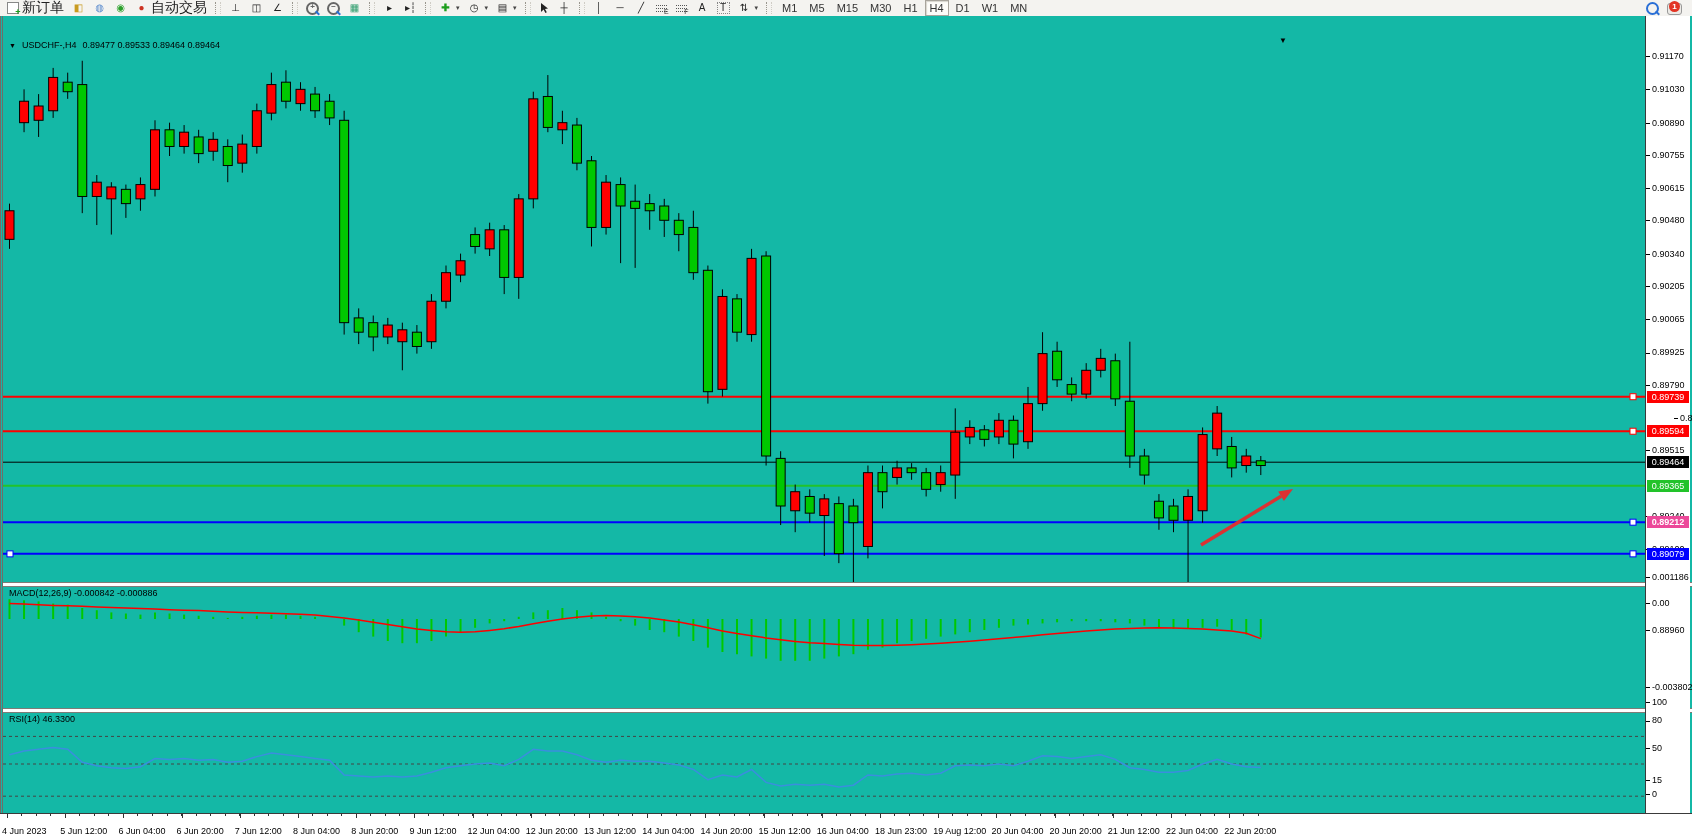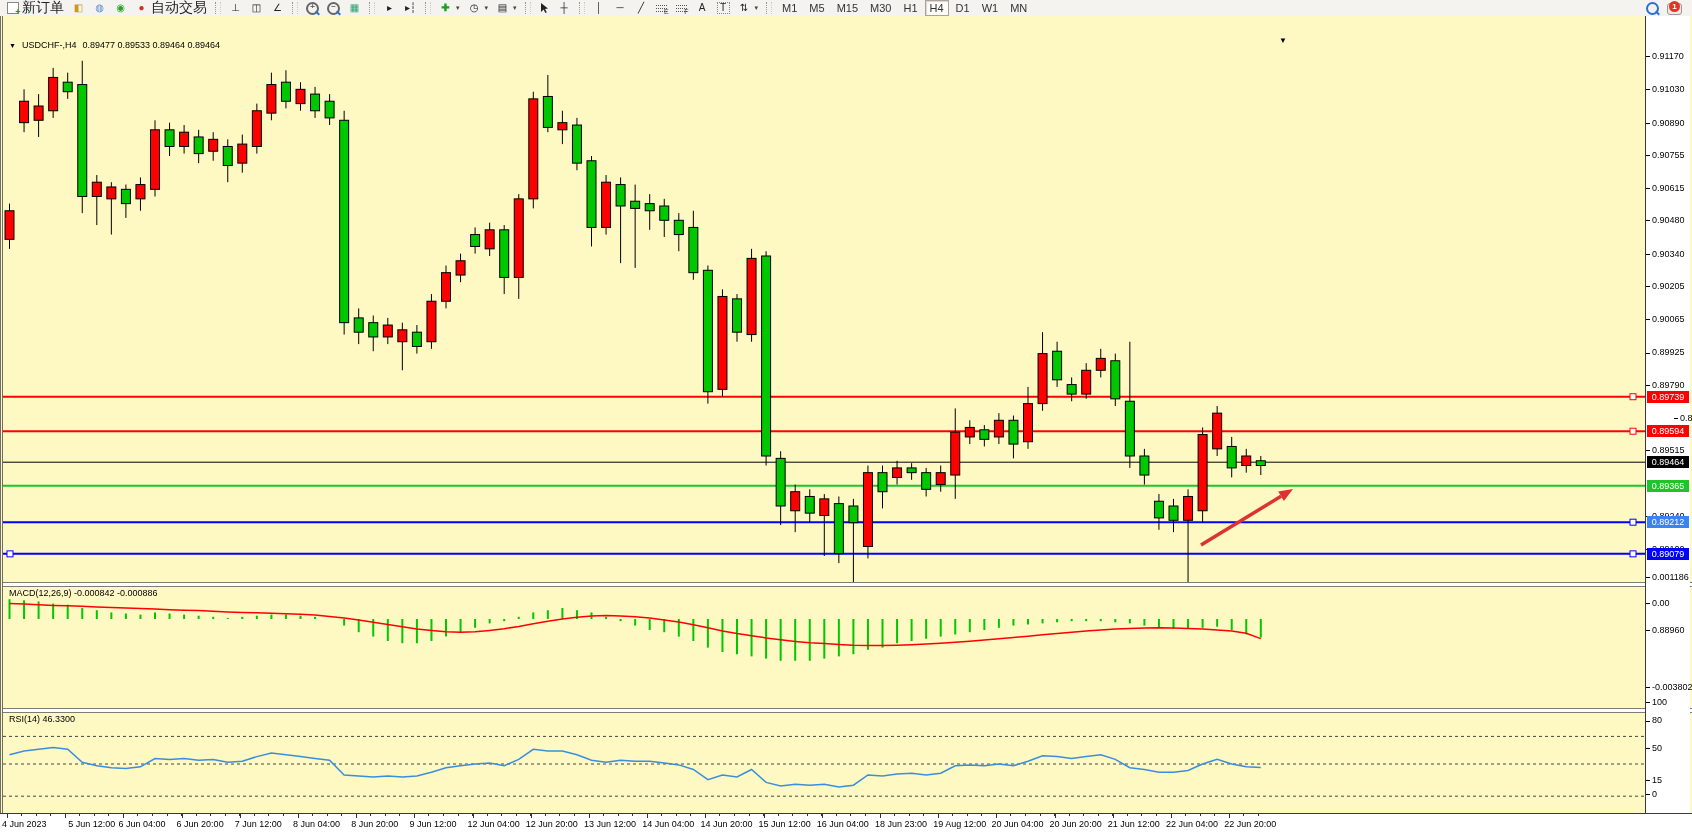--- a/index.html
+++ b/index.html
@@ -23,34 +23,34 @@
   .chat{position:relative;display:inline-block;width:13px;height:10px;background:#eceae6;border:1px solid #999;border-radius:3px;margin-left:8px;}
   .chat .badge{position:absolute;right:-6px;top:-3px;width:11px;height:11px;border-radius:50%;background:#e23323;color:#fff;
                font-size:8px;font-weight:bold;text-align:center;line-height:11px;}
   #tb-right{position:absolute;right:10px;top:2px;display:flex;align-items:center;}
   .mini-sq{display:inline-block;width:10px;height:10px;border:1px solid #888;background:#fff;position:relative;}
   .mini-sq .plus{position:absolute;right:-3px;bottom:-3px;color:#1d9e1d;font-weight:bold;font-size:9px;line-height:7px;}
   .hatch{display:inline-block;width:12px;height:10px;position:relative;}
   .hatch i{position:absolute;left:0;width:11px;border-top:1px dotted #555;}
   .hatch em{position:absolute;right:-1px;bottom:-2px;font-style:normal;font-size:7px;color:#333;}
   
-  #chart-window{position:absolute;left:0;top:16px;width:1689px;height:823px;background:#fef9c3;border-left:3px double #6f6d68;}
+  #chart-window{position:absolute;left:0;top:16px;width:1689px;height:823px;background:#14b8a6;border-left:3px double #6f6d68;}
   svg{position:absolute;left:0;}
   #symbol-row{position:absolute;left:6px;top:24px;font-size:9px;color:#000;display:flex;gap:6px;align-items:center;}
   #symbol-row .dd{font-size:7px;}
   #chart-menu-arrow{position:absolute;left:1276px;top:20px;font-size:8px;color:#000;}
   .pane-sep{position:absolute;left:0;width:1692px;height:3px;background:#fff;border-top:1px solid #7e7c77;border-bottom:1px solid #7e7c77;}
   .ind-label{position:absolute;left:6px;font-size:9px;color:#000;white-space:nowrap;}
   
   #price-axis{position:absolute;left:1645px;top:16px;width:44px;height:797px;border-left:1px solid #3a3a3a;background:#fff;}
   .ptick{position:absolute;left:0;font-size:9px;color:#000;white-space:nowrap;}
   .ptick i{display:inline-block;width:4px;height:1px;background:#000;vertical-align:middle;margin-right:2px;}
   .badge{position:absolute;left:1px;width:42px;height:12px;font-size:9px;color:#fff;text-align:center;line-height:12px;}
   #time-axis{position:absolute;left:0;top:813px;width:1692px;height:26px;background:#fff;border-top:1px solid #3a3a3a;}
-  .tlab{position:absolute;top:5px;font-size:9px;color:#000;white-space:nowrap;}
+  .tlab{position:absolute;top:12px;font-size:9px;color:#000;white-space:nowrap;}
   .ttick{position:absolute;top:0;width:1px;background:#333;}
 </style>
 </head>
 <body>
 
 <div id="app">
 
   <div id="toolbar">
     <div class="tb-group">
       <div class="tb-btn">
@@ -515,21 +515,21 @@
       <div class="ptick" style="top: 665.6px;"><i></i>-0.003802</div>
       <div class="ptick" style="top: 681px;"><i></i>100</div>
       <div class="ptick" style="top: 699.4px; text-align: center;"><i></i>80</div>
       <div class="ptick" style="top: 727px;"><i></i>50</div>
       <div class="ptick" style="top: 759.2px;"><i></i>15</div>
       <div class="ptick" style="top: 773px;"><i></i>0</div>
       <div class="badge" style="top: 374.714px; background: rgb(255, 0, 0);">0.89739</div>
       <div class="badge" style="top: 409.238px; background: rgb(255, 0, 0);">0.89594</div>
       <div class="badge" style="top: 440.19px; background: rgb(0, 0, 0);">0.89464</div>
       <div class="badge" style="top: 463.762px; background: rgb(34, 195, 42);">0.89365</div>
-      <div class="badge" style="top: 500.19px; background: #3b82f6;">0.89212</div>
+      <div class="badge" style="top: 500.19px; background: #ec4899; font-weight: bold;">0.89212</div>
       <div class="badge" style="top: 531.857px; background: rgb(0, 0, 255);">0.89079</div>
     </div>
   <div id="time-axis">
       <div class="ttick" style="left: 6.5px; height: 2px;"></div>
       <div class="ttick" style="left: 21.05px; height: 2px;"></div>
       <div class="ttick" style="left: 35.6px; height: 2px;"></div>
       <div class="ttick" style="left: 50.15px; height: 2px;"></div>
       <div class="ttick" style="left: 64.7px; height: 2px;"></div>
       <div class="ttick" style="left: 79.25px; height: 2px;"></div>
       <div class="ttick" style="left: 93.8px; height: 2px;"></div>
@@ -609,21 +609,21 @@
       <div class="ttick" style="left: 1170.5px; height: 2px;"></div>
       <div class="ttick" style="left: 1185.05px; height: 2px;"></div>
       <div class="ttick" style="left: 1199.6px; height: 2px;"></div>
       <div class="ttick" style="left: 1214.15px; height: 2px;"></div>
       <div class="ttick" style="left: 1228.7px; height: 2px;"></div>
       <div class="ttick" style="left: 1243.25px; height: 2px;"></div>
       <div class="ttick" style="left: 1257.8px; height: 2px;"></div>
       <div class="ttick" style="left: 7px; height: 4px;"></div>
       <div class="tlab" style="left: 2px;">4 Jun 2023</div>
       <div class="ttick" style="left: 65.2px; height: 4px;"></div>
-      <div class="tlab" style="left: 60.2px; margin-left: 8px;">5 Jun 12:00</div>
+      <div class="tlab" style="left: 60.2px;">5 Jun 12:00</div>
       <div class="ttick" style="left: 123.4px; height: 4px;"></div>
       <div class="tlab" style="left: 118.4px;">6 Jun 04:00</div>
       <div class="ttick" style="left: 181.6px; height: 4px;"></div>
       <div class="tlab" style="left: 176.6px;">6 Jun 20:00</div>
       <div class="ttick" style="left: 239.8px; height: 4px;"></div>
       <div class="tlab" style="left: 234.8px;">7 Jun 12:00</div>
       <div class="ttick" style="left: 298px; height: 4px;"></div>
       <div class="tlab" style="left: 293px;">8 Jun 04:00</div>
       <div class="ttick" style="left: 356.2px; height: 4px;"></div>
       <div class="tlab" style="left: 351.2px;">8 Jun 20:00</div>

